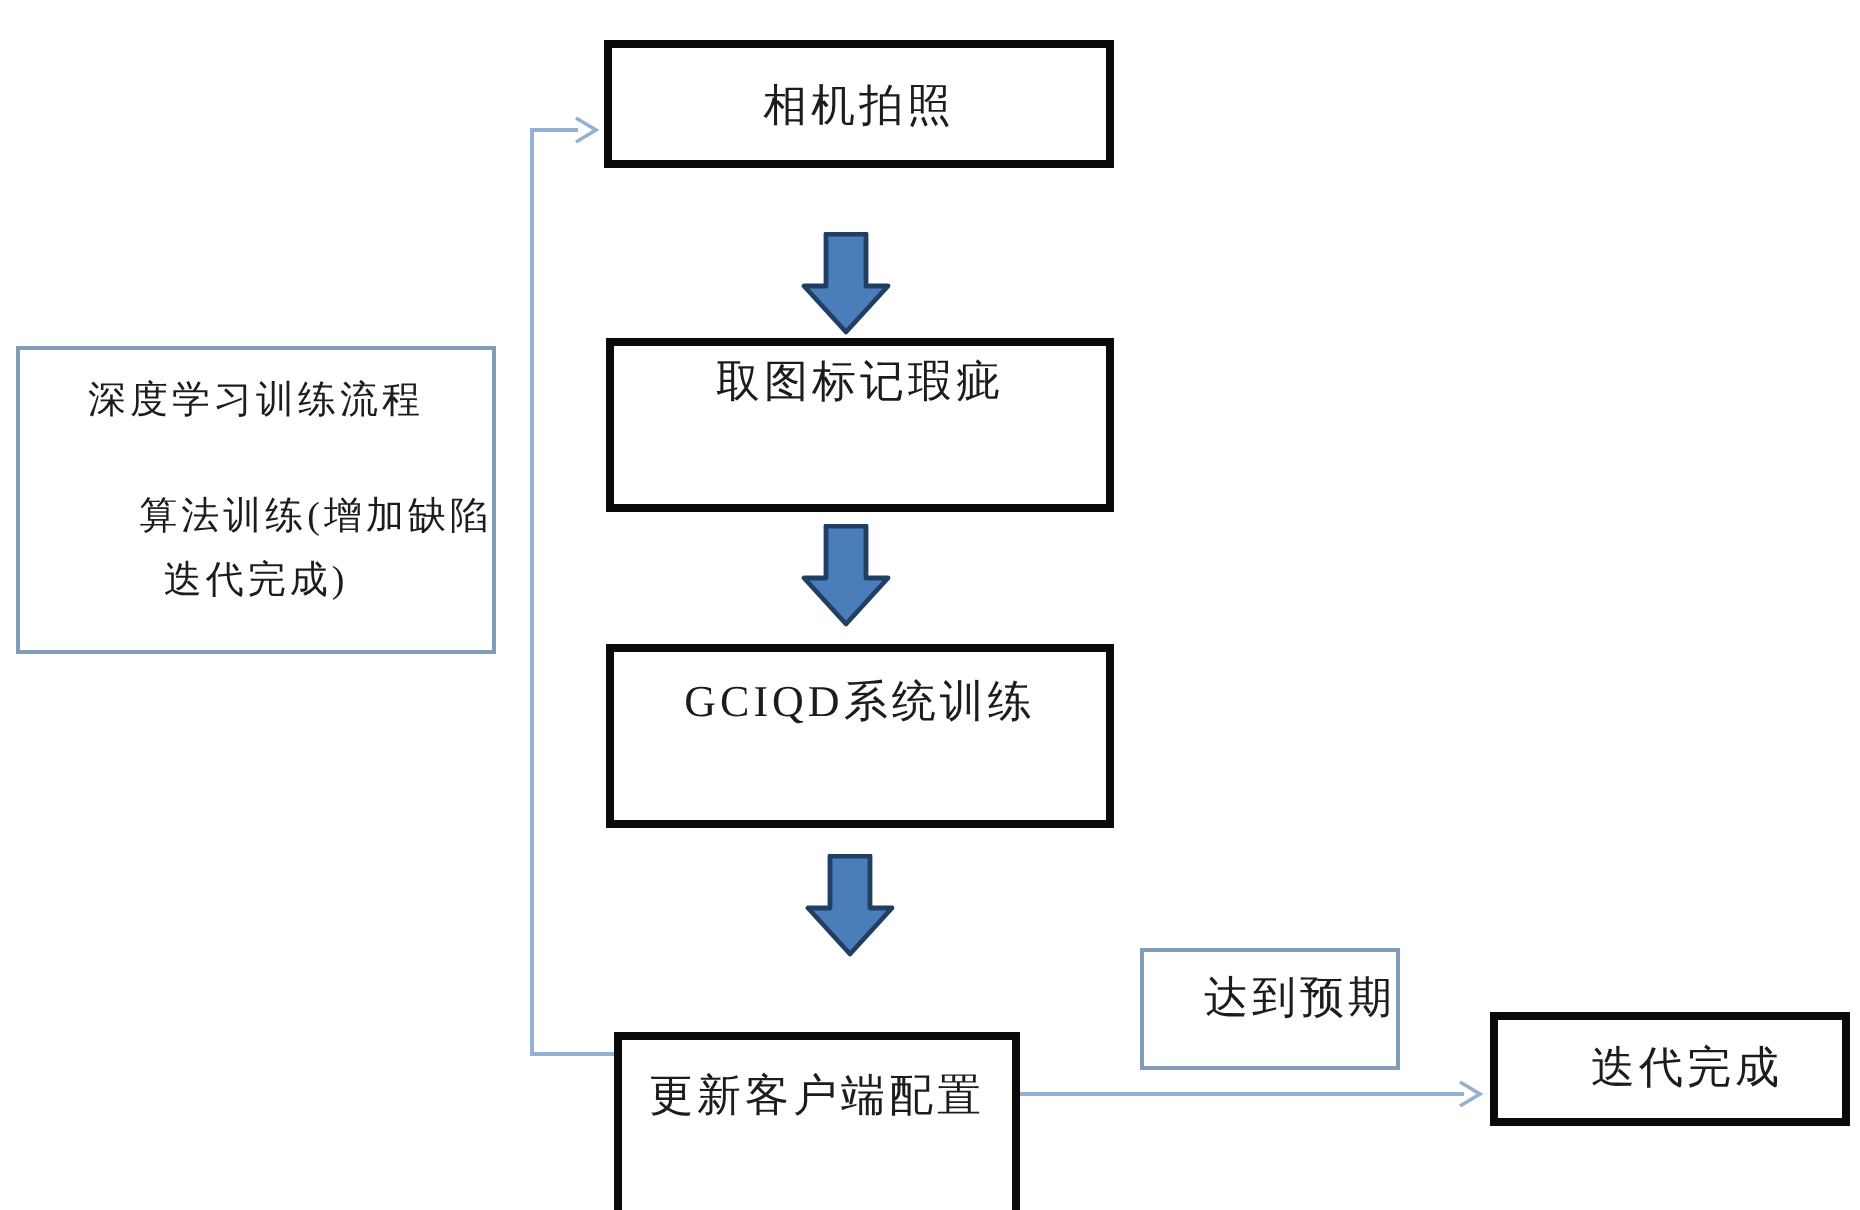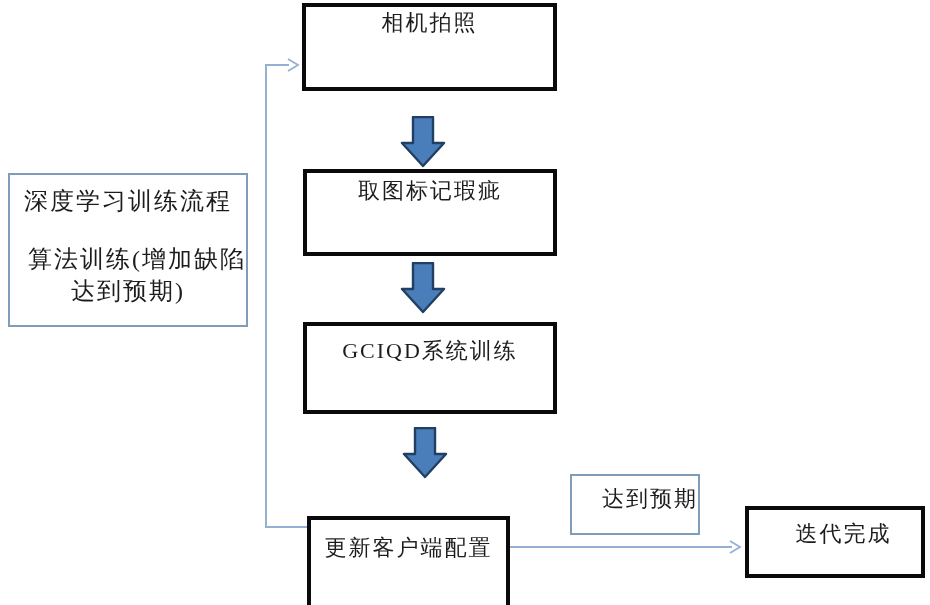--- a/index.html
+++ b/index.html
@@ -32,28 +32,28 @@
   }
   .node.heavy { border: 4px solid var(--box-border); }
   .node.light { border: 2px solid var(--light-border); }
   .node .t {
     font-size: 22px;
     line-height: 30px;
     white-space: nowrap;
   }
   
   .side-note   { left: 8px;   top: 173px; width: 240px; height: 154px; padding-top: 10px; }
-  .side-note .t { font-size: 24px; line-height: 32px; }
+  .side-note .t { font-size: 19px; line-height: 32px; }
   .side-note .gap { margin-top: 26px; text-align: right; }
-  .box-camera  { left: 302px; top: 3px;  width: 255px; height: 88px;  padding-top: 1px; }
+  .box-camera  { left: 302px; top: 20px;  width: 255px; height: 64px;  padding-top: 14px; }
   .box-mark    { left: 303px; top: 169px; width: 254px; height: 87px;  padding-top: 3px; }
   .box-train   { left: 303px; top: 322px; width: 254px; height: 92px;  padding-top: 10px; }
   .box-update  { left: 307px; top: 516px; width: 203px; height: 112px; padding-top: 13px; }
   .box-expect  { left: 570px; top: 474px; width: 130px; height: 61px;  padding-top: 8px; text-align: right; }
-  .box-done    { left: 745px; top: 506px; width: 180px; height: 72px;  padding-top: 9px; padding-left: 17px; }
+  .box-done    { left: 745px; top: 506px; width: 180px; height: 57px;  padding-top: 9px; padding-left: 17px; }
   
   .block-arrow { position: absolute; width: 46px; height: 52px; }
   .block-arrow polygon {
     fill: var(--arrow-fill);
     stroke: var(--arrow-stroke);
     stroke-width: 2.4;
     stroke-linejoin: round;
   }
   .ba1 { left: 400px; top: 116px; }
   .ba2 { left: 400px; top: 262px; }
@@ -71,21 +71,21 @@
   .chev-fwd { left: 728px; top: 539px; }
 </style>
 </head>
 <body>
 
 <div class="canvas">
 
   <div class="node light side-note">
     <div class="t">深度学习训练流程</div>
     <div class="t gap">算法训练(增加缺陷</div>
-    <div class="t">达到预期)</div>
+    <div class="t">迭代完成)</div>
   </div>
 
   <div class="node heavy box-camera">
     <div class="t">相机拍照</div>
   </div>
 
   <svg class="block-arrow ba1" viewBox="0 0 46 52">
     <polygon points="13,1 33,1 33,27 44,27 23,50 2,27 13,27"></polygon>
   </svg>
 

